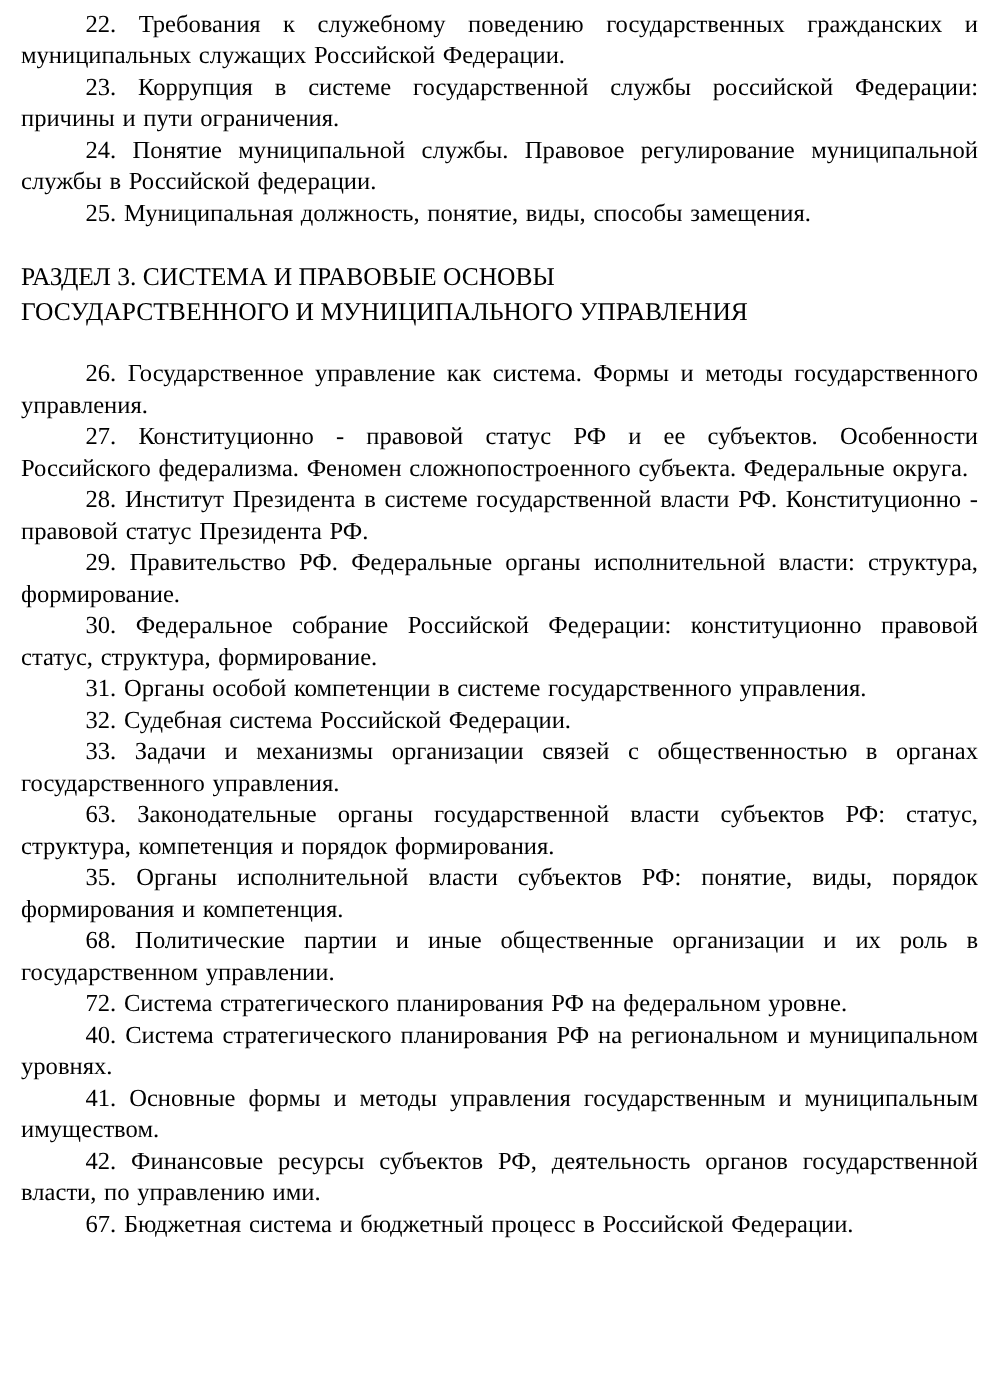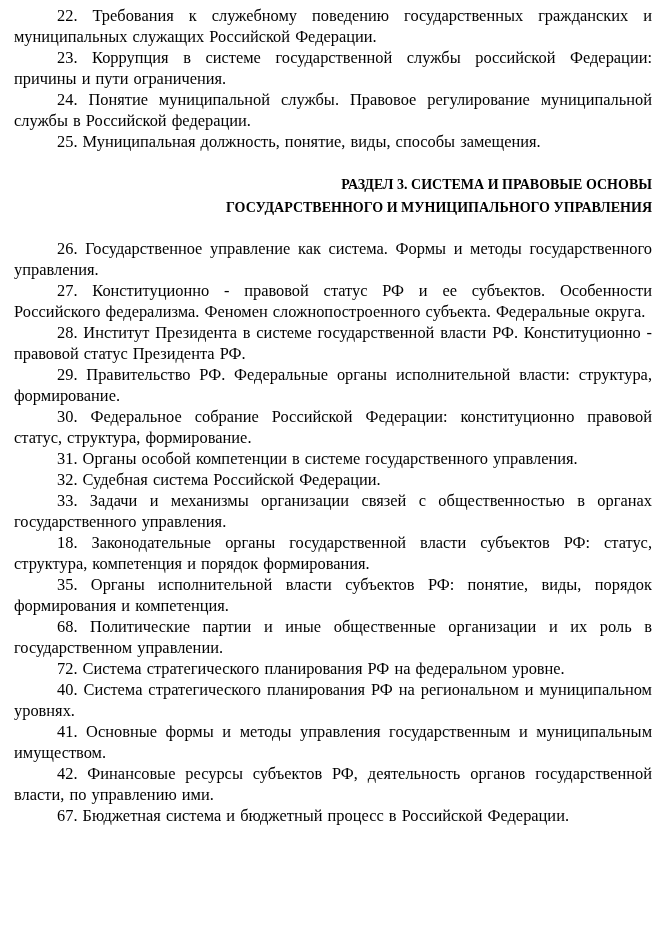--- a/index.html
+++ b/index.html
@@ -20,23 +20,23 @@
   p.item {
     margin: 0;
     font-size: 16.4px;
     line-height: 21px;
     text-align: justify;
     text-indent: 43px;
     word-spacing: 1px;
   }
   .section-heading {
     margin: 21px 0 19px 0;
-    text-align: right;
-    font-weight: bold;
-    font-size: 14px;
+    text-align: left;
+    font-weight: normal;
+    font-size: 17px;
     line-height: 23px;
   }
 </style>
 </head>
 <body>
 
 <div class="page">
 
   <p class="item">22. Требования к служебному поведению государственных гражданских и муниципальных служащих Российской Федерации.</p>
   <p class="item">23. Коррупция в системе государственной службы российской Федерации: причины и пути ограничения.</p>
@@ -49,21 +49,21 @@
   </div>
 
   <p class="item">26. Государственное управление как система. Формы и методы государственного управления.</p>
   <p class="item">27. Конституционно - правовой статус РФ и ее субъектов. Особенности Российского федерализма. Феномен сложнопостроенного субъекта. Федеральные округа.</p>
   <p class="item">28. Институт Президента в системе государственной власти РФ. Конституционно - правовой статус Президента РФ.</p>
   <p class="item">29. Правительство РФ. Федеральные органы исполнительной власти: структура, формирование.</p>
   <p class="item">30. Федеральное собрание Российской Федерации: конституционно правовой статус, структура, формирование.</p>
   <p class="item">31. Органы особой компетенции в системе государственного управления.</p>
   <p class="item">32. Судебная система Российской Федерации.</p>
   <p class="item">33. Задачи и механизмы организации связей с общественностью в органах государственного управления.</p>
-  <p class="item">18. Законодательные органы государственной власти субъектов РФ: статус, структура, компетенция и порядок формирования.</p>
+  <p class="item">63. Законодательные органы государственной власти субъектов РФ: статус, структура, компетенция и порядок формирования.</p>
   <p class="item">35. Органы исполнительной власти субъектов РФ: понятие, виды, порядок формирования и компетенция.</p>
   <p class="item">68. Политические партии и иные общественные организации и их роль в государственном управлении.</p>
   <p class="item">72. Система стратегического планирования РФ на федеральном уровне.</p>
   <p class="item">40. Система стратегического планирования РФ на региональном и муниципальном уровнях.</p>
   <p class="item">41. Основные формы и методы управления государственным и муниципальным имуществом.</p>
   <p class="item">42. Финансовые ресурсы субъектов РФ, деятельность органов государственной власти, по управлению ими.</p>
   <p class="item">67. Бюджетная система и бюджетный процесс в Российской Федерации.</p>
 
 </div>
 

